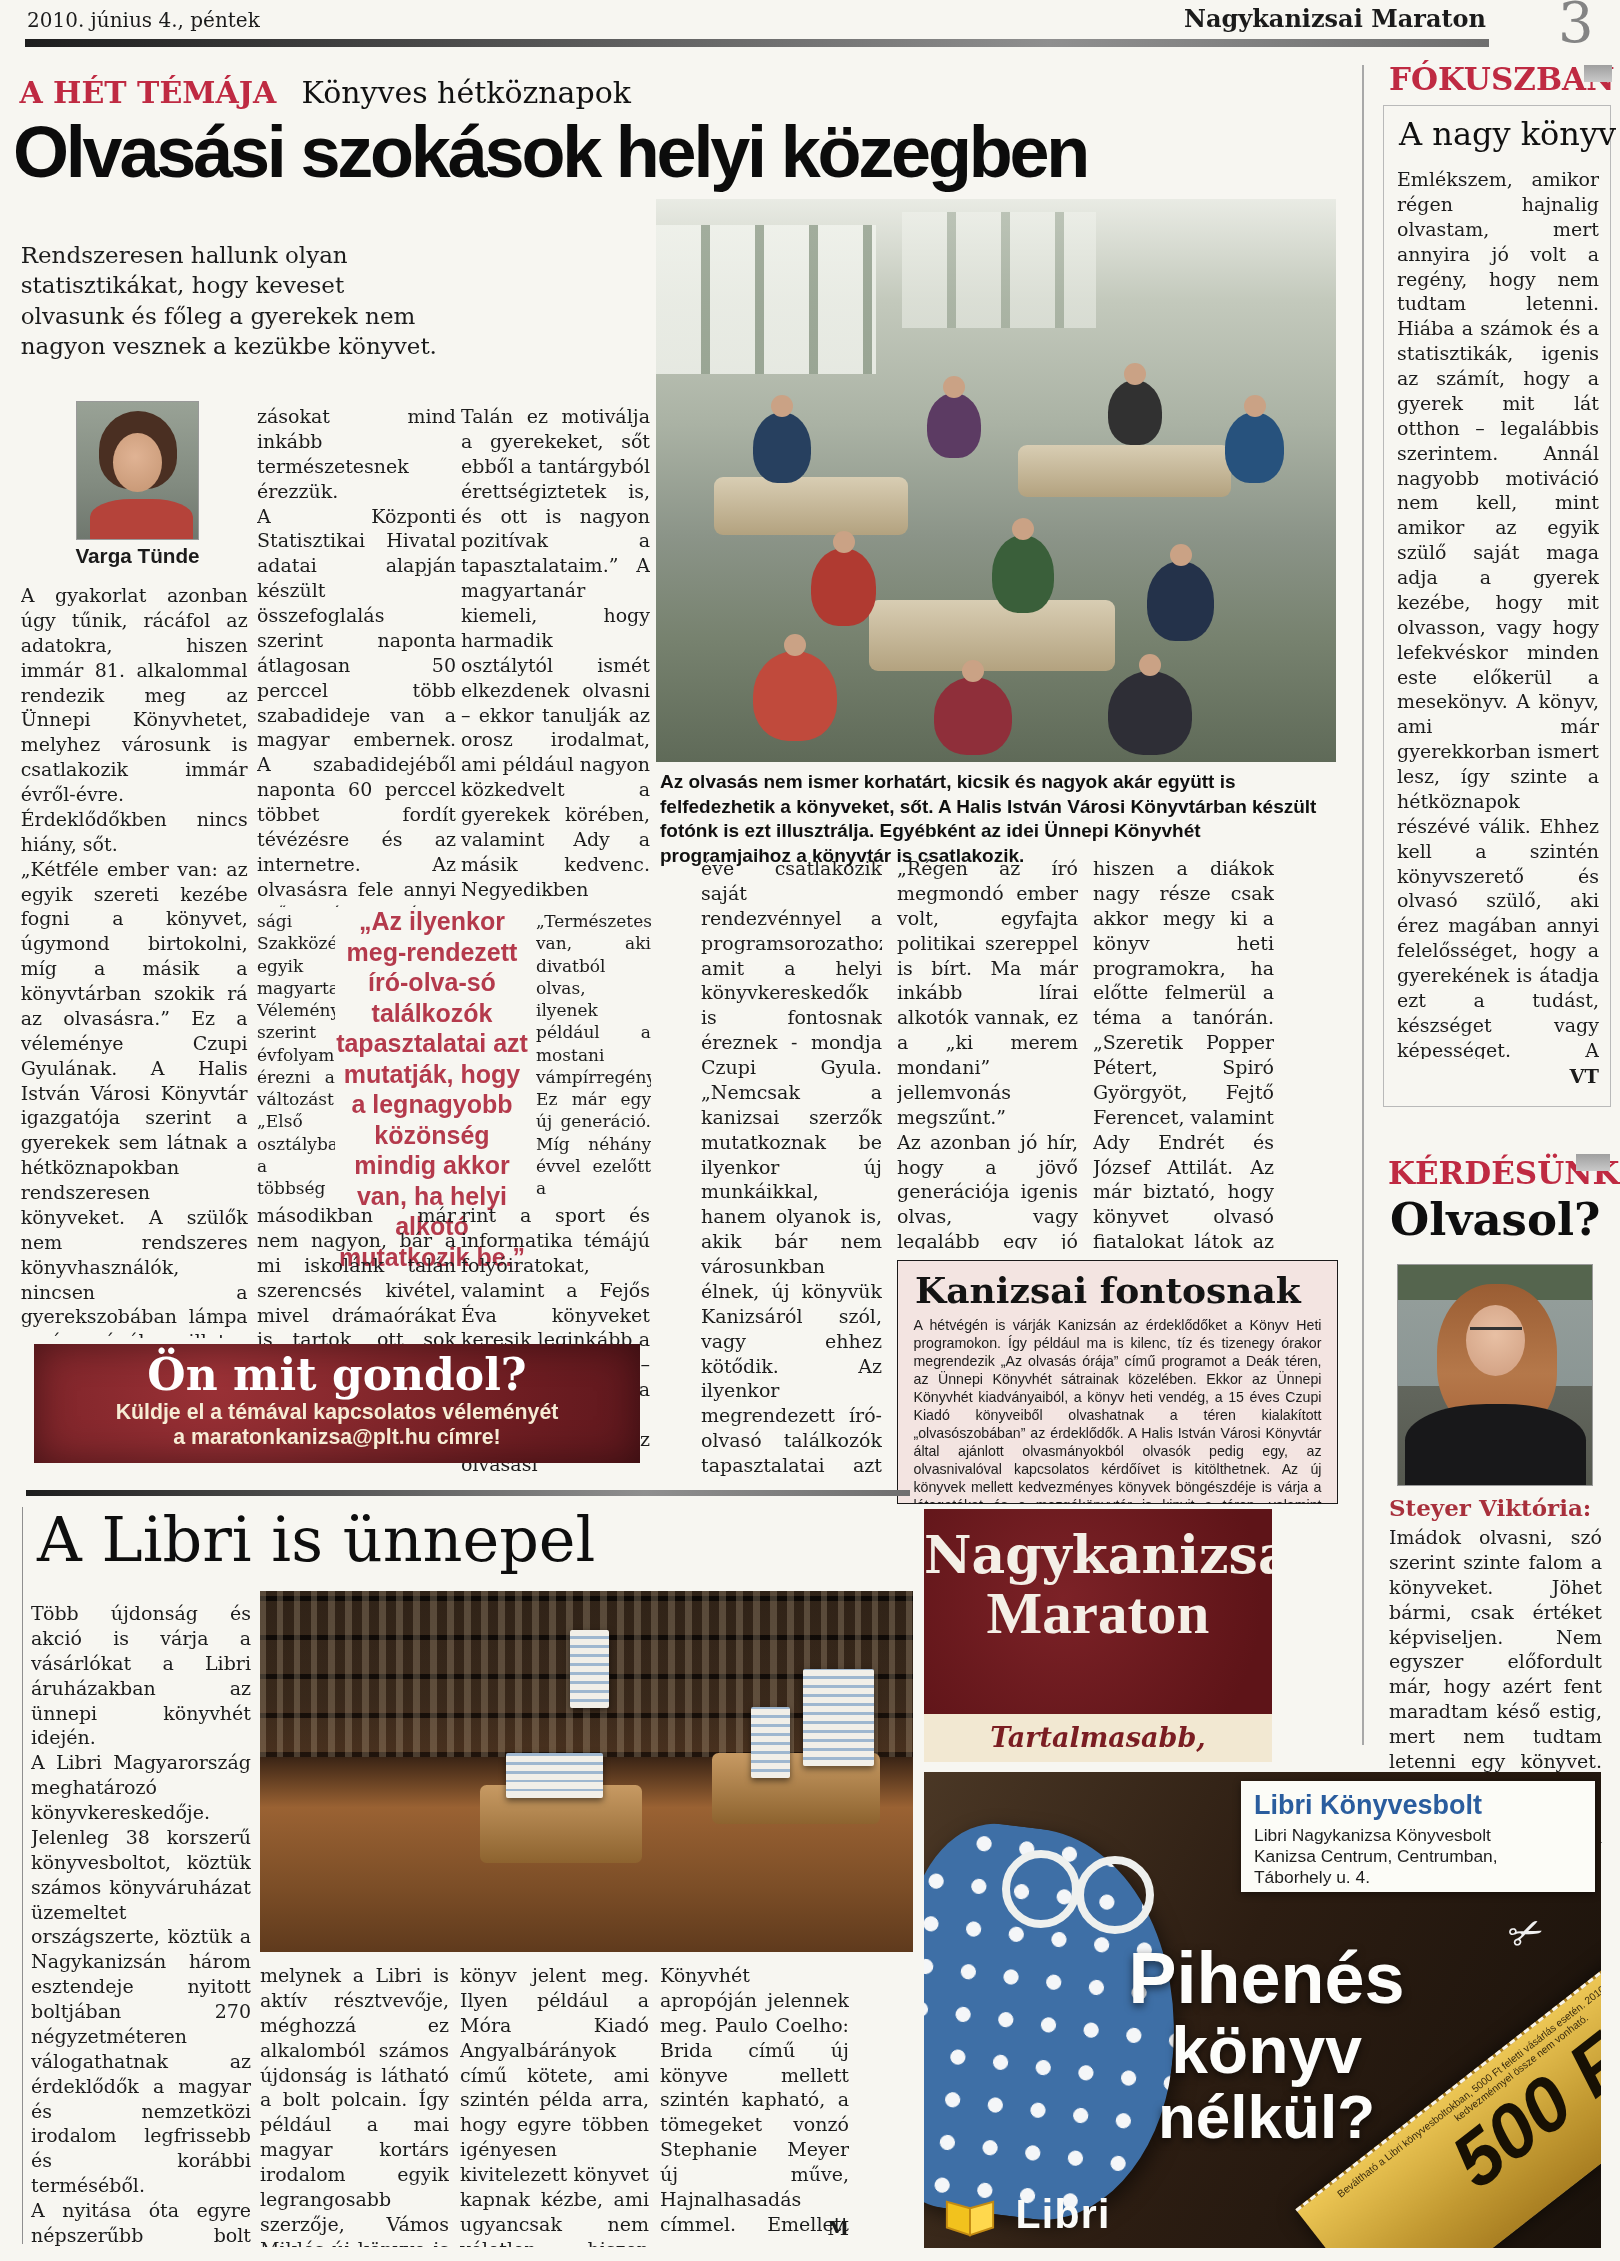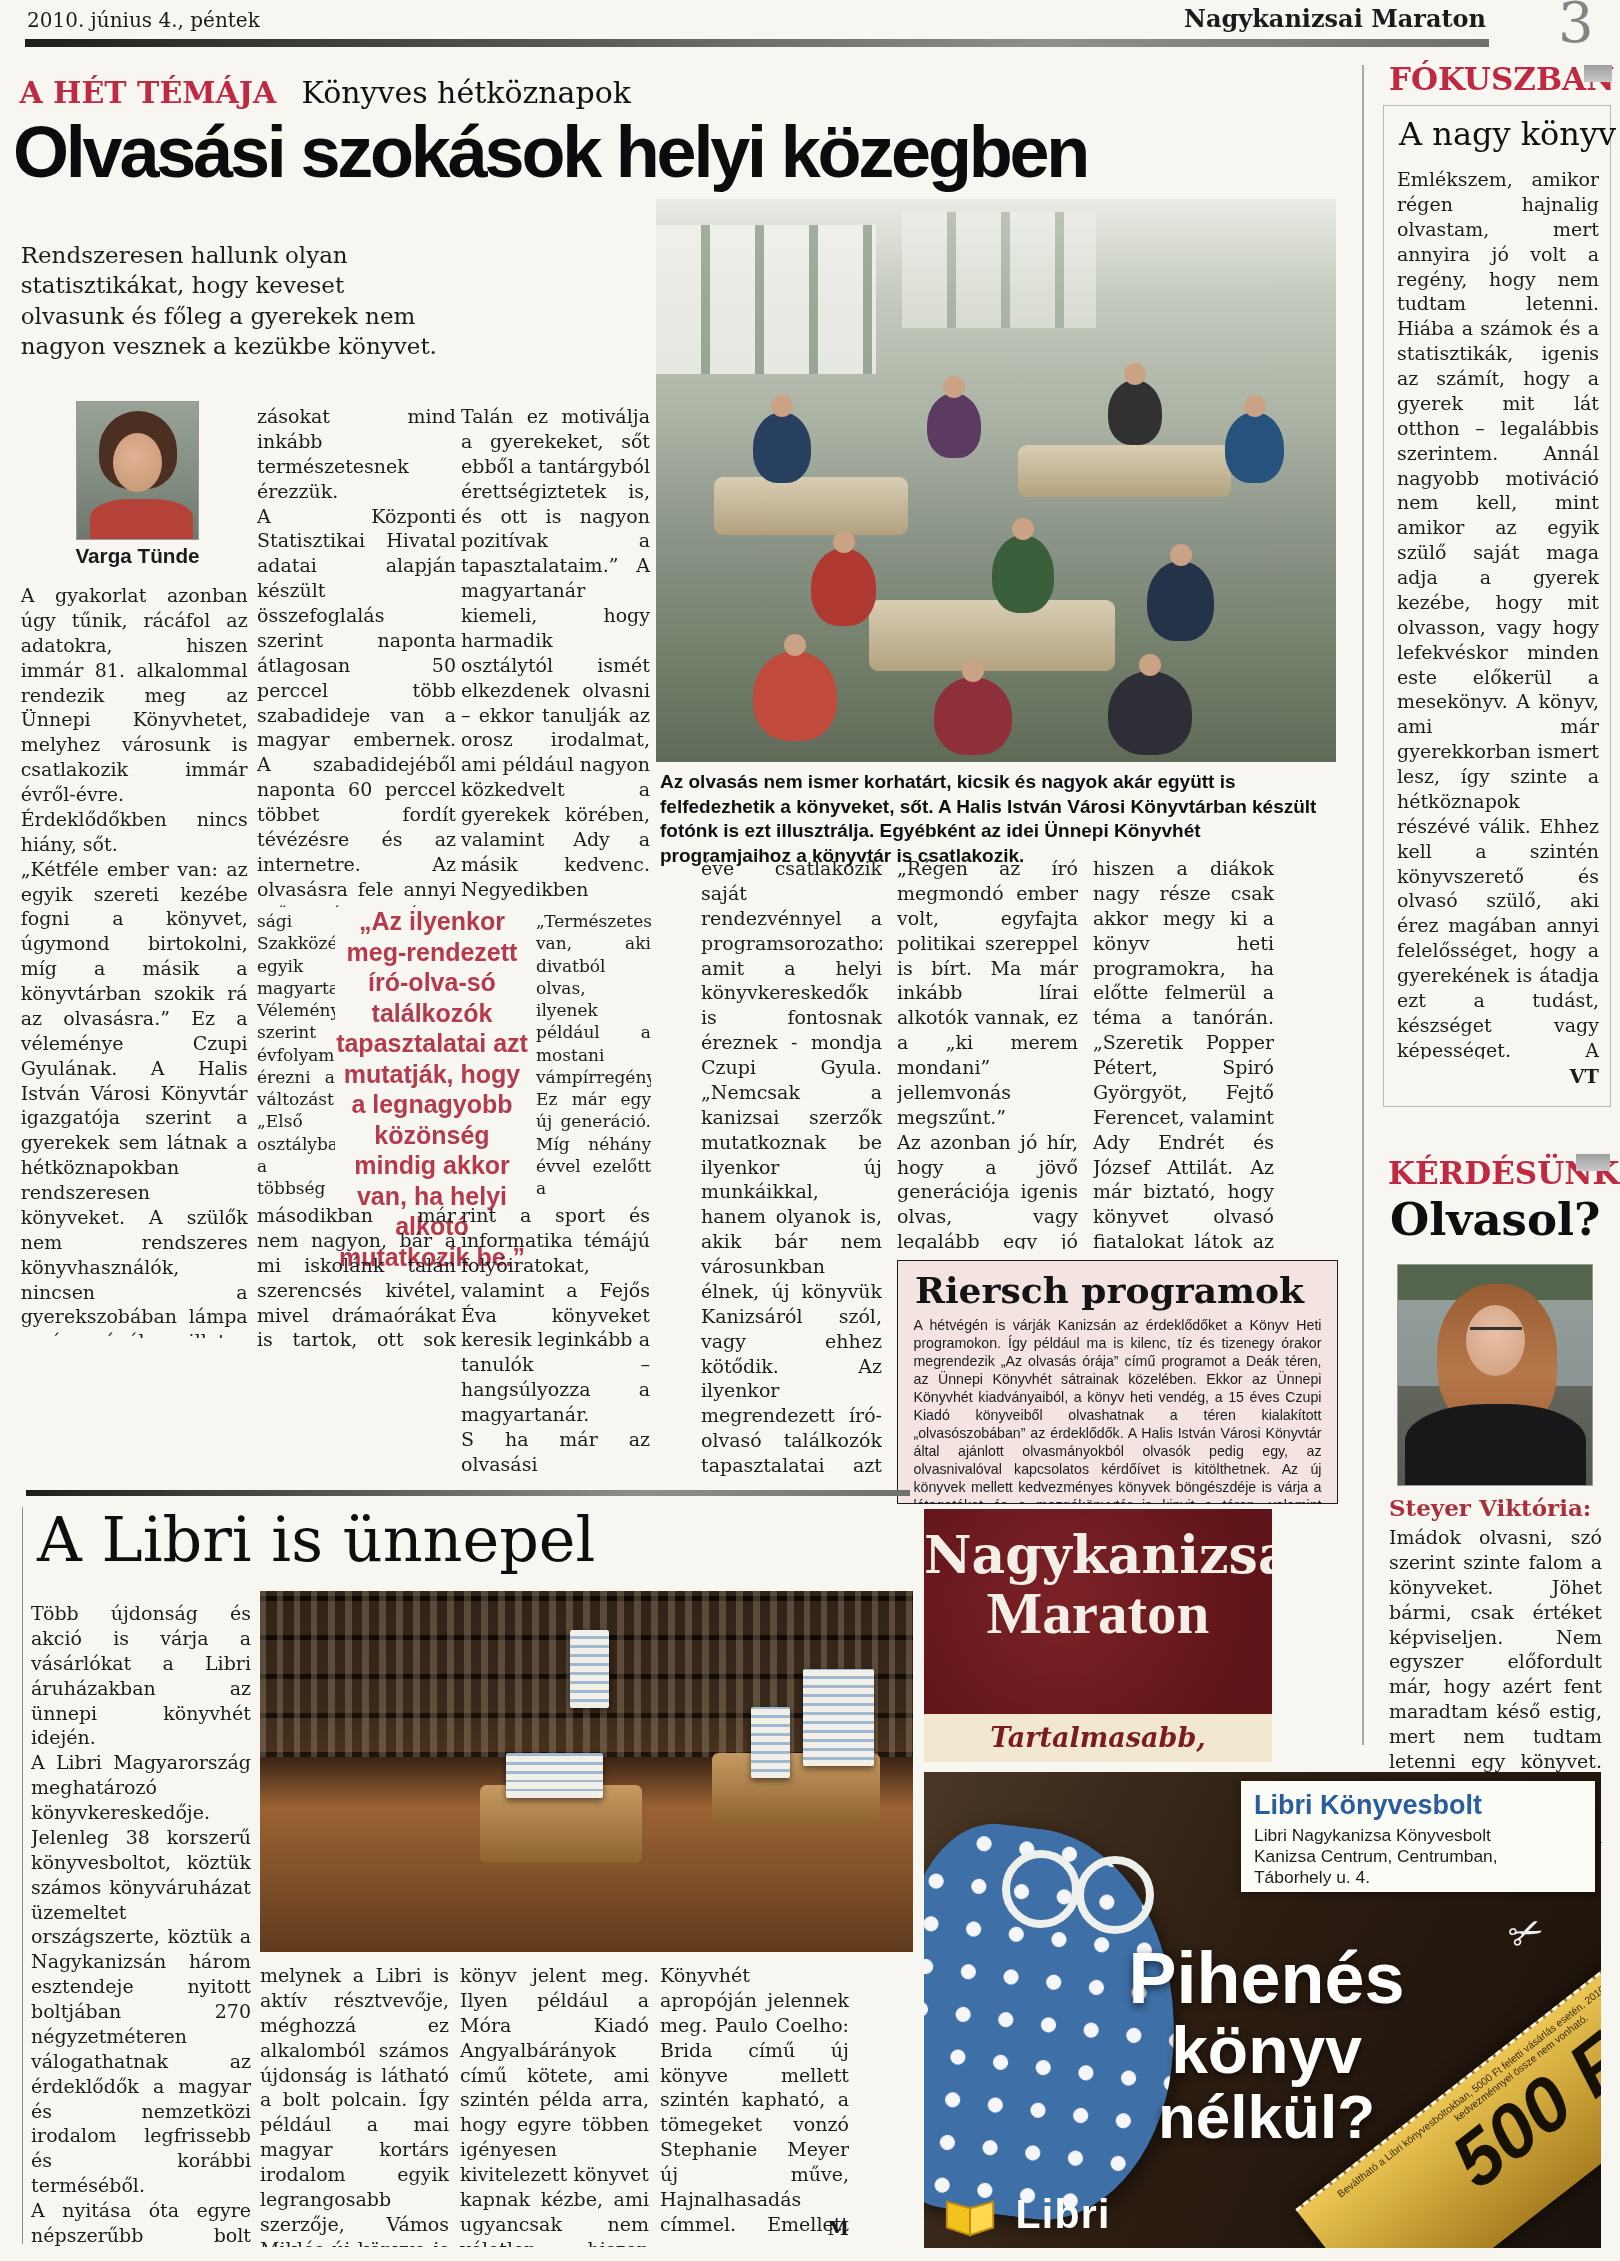--- a/index.html
+++ b/index.html
@@ -107,24 +107,29 @@
   <div class="bt" style="left:461px;top:404px;width:189px;height:503px;">Talán ez motiválja a gyerekeket, sőt ebből a tantárgyból érettségiztetek is, és ott is nagyon pozitívak a tapasztalataim.” A magyartanár kiemeli, hogy harmadik osztálytól ismét elkezdenek olvasni – ekkor tanulják az orosz irodalmat, ami például nagyon közkedvelt a gyerekek körében, valamint Ady a másik kedvenc. Negyedikben ugyanez a tapasztalat, vagyis az iskola végére az esetek nagy részében megszűnik a kezdeti túlélő olvasás, tehát a maguk örömére veszik kezükbe a diákok a könyvet, ám az is érdekes, hogy Jókait például a mai gyerekek nem olvasnak.</div>
   <div class="bt" style="left:536px;top:910px;width:115px;height:292px;font-size:17px;">„Természetesen van, aki divatból olvas, ilyenek például a mostani vámpírregények. Ez már egy új generáció. Míg néhány évvel ezelőtt a szakemberek azt boncolgatták, hogy a Harry Potter vagy a Gyűrűk Ura jó hatással van-e a gyerekekre, mára ez is megváltozott. Ma az Alkonyat a divat, vagy Varró Dániel és Karafiáth Orsolya. Ezek a gyerekek általában azért olvasnak, mert szeretnének egy bizonyos körhöz tartozni és ezzel ezt megtehetik. Ami azonban engem is meglepett, hogy a könyvtáros beszámolója sze-</div>
   <div class="bt" style="left:461px;top:1203px;width:189px;height:271px;">rint a sport és informatika témájú folyóiratokat, valamint a Fejős Éva könyveket keresik leginkább a tanulók – hangsúlyozza a magyartanár.
 S ha már az olvasási szokásokról van szó, akkor nem mehetünk el szó nélkül a most kezdődő 81. Ünnepi Könyvhét mellett sem, hiszen Nagykanizsa már tíz</div>
   <div class="bt" style="left:701px;top:856px;width:181px;height:625px;">éve csatlakozik saját rendezvénnyel a programsorozathoz, amit a helyi könyvkereskedők is fontosnak éreznek - mondja Czupi Gyula. „Nemcsak a kanizsai szerzők mutatkoznak be ilyenkor új munkáikkal, hanem olyanok is, akik bár nem városunkban élnek, új könyvük Kanizsáról szól, vagy ehhez kötődik. Az ilyenkor megrendezett író-olvasó találkozók tapasztalatai azt mutatják, hogy a legnagyobb közönség mindig akkor van, ha helyi alkotó mutatkozik be. Hiába hívtuk le vendégnek például Eszterházy Pétert, nem volt akkora tömeg, mint a helyi fogorvos, Dr. Polgár József könyvének bemutatóján. Azt azonban jó látni, hogy az emberek olvasnak és jönnek, érdeklődnek.” A könyvtár igazgatója még egy érdekes változásra is felhívja a figyelmet. Szerinte a könyvek, az írók szerepe is megváltozott az elmúlt években.</div>
   <div class="bt" style="left:897px;top:856px;width:181px;height:393px;">„Régen az író megmondó ember volt, egyfajta politikai szereppel is bírt. Ma már inkább lírai alkotók vannak, ez a „ki merem mondani” jellemvonás megszűnt.”
 Az azonban jó hír, hogy a jövő generációja igenis olvas, vagy legalább egy jó része. A nyilatkozó magyartanárnak sincsenek illúziói,</div>
   <div class="bt" style="left:1093px;top:856px;width:181px;height:393px;">hiszen a diákok nagy része csak akkor megy ki a könyv heti programokra, ha előtte felmerül a téma a tanórán. „Szeretik Popper Pétert, Spiró Györgyöt, Fejtő Ferencet, valamint Ady Endrét és József Attilát. Az már biztató, hogy könyvet olvasó fiatalokat látok az iskolában is. Ez egy jó jel.”</div>
 
   <div id="programsbox" class="abs" style="left:897px;top:1260px;width:439px;height:242px;">
-    <div class="serif" style="font-size:36px;font-weight:bold;color:#141414;padding:7.8px 17px 2.6px;">Riersch programok</div>
+    <div class="serif" style="font-size:36px;font-weight:bold;color:#141414;padding:7.8px 17px 2.6px;">Kanizsai fontosnak</div>
     <div class="sans" style="font-size:14.2px;line-height:1.27;text-align:justify;padding:2.6px 15.5px;color:#1c1c1c;">A hétvégén is várják Kanizsán az érdeklődőket a Könyv Heti programokon. Így például ma is kilenc, tíz és tizenegy órakor megrendezik „Az olvasás órája” című programot a Deák téren, az Ünnepi Könyvhét sátrainak közelében. Ekkor az Ünnepi Könyvhét kiadványaiból, a könyv heti vendég, a 15 éves Czupi Kiadó könyveiből olvashatnak a téren kialakított „olvasószobában” az érdeklődők. A Halis István Városi Könyvtár által ajánlott olvasmányokból olvasók pedig egy, az olvasnivalóval kapcsolatos kérdőívet is kitölthetnek. Az új könyvek mellett kedvezményes könyvek böngészdéje is várja a látogatókat és a mozgókönyvtár is kinyit a téren, valamint dedikálnak is a szerzők. Ma délután 16 órakor Erdős Attila és Kocsis Katalin, holnap délelőtt tíz órától pedig szintén Erdős Attila és Riersch Zoltán várja majd az érdeklődőket.</div>
   </div>
 
+  <div id="opinionbox" class="abs" style="left:34px;top:1344px;width:606px;height:119px;">
+    <div class="serif" style="font-size:44px;font-weight:bold;padding-top:5.2px;">Ön mit gondol?</div>
+    <div class="sans" style="font-size:21.3px;font-weight:bold;color:#f6ecd4;">Küldje el a témával kapcsolatos véleményét</div>
+    <div class="sans" style="font-size:21.3px;font-weight:bold;color:#f6ecd4;">a maratonkanizsa@plt.hu címre!</div>
+  </div>
 
   <div class="abs" style="left:1362px;top:65px;width:1.9px;height:1680px;background:#a8a8a8;"></div>
   <div class="abs redlabel" style="left:1389px;top:61px;font-size:31px;">FÓKUSZBAN</div>
   <div class="abs cornermark" style="left:1584px;top:65px;width:28.4px;height:17px;"></div>
   <div class="abs frame" style="left:1383px;top:105px;width:226px;height:1000px;"></div>
   <div class="abs serif" style="left:1399px;top:115px;font-size:32px;color:#101010;">A nagy könyv</div>
   <div class="bt" style="left:1397px;top:167px;width:202px;height:892px;">Emlékszem, amikor régen hajnalig olvastam, mert annyira jó volt a regény, hogy nem tudtam letenni. Hiába a számok és a statisztikák, igenis az számít, hogy a gyerek mit lát otthon – legalábbis szerintem. Annál nagyobb motiváció nem kell, mint amikor az egyik szülő saját maga adja a gyerek kezébe, hogy mit olvasson, vagy hogy lefekvéskor minden este előkerül a mesekönyv. A könyv, ami már gyerekkorban ismert lesz, így szinte a hétköznapok részévé válik. Ehhez kell a szintén könyvszerető és olvasó szülő, aki érez magában annyi felelősséget, hogy a gyerekének is átadja ezt a tudást, készséget vagy képességet. A könyvhét nem véletlenül ünnep, a könyvek ünnepe, ám a valóság mindig árnyékot vet. Sajnos egyre kevesebb család tudja megengedni magának, hogy megvegye a könyvet. Az a néhány ezer forint komoly kiesés lehet a családi kasszából. Sajnos. Pedig milyen jó lenne, ha egy hónapban legalább egy könyvet megvehetne mindenki! Ugyanakkor azt se felejtsük el, hogy sokszor mennyi felesleges dologra is elköltünk, havonta néhány ezer forintot. Néha érdemes lenne erre is spórolni.</div>
   <div class="abs serif" style="left:1397px;top:1065px;width:202px;text-align:right;font-size:19.4px;font-weight:bold;">VT</div>
 
   <div class="abs redlabel" style="left:1388px;top:1155px;font-size:31px;">KÉRDÉSÜNK</div>

